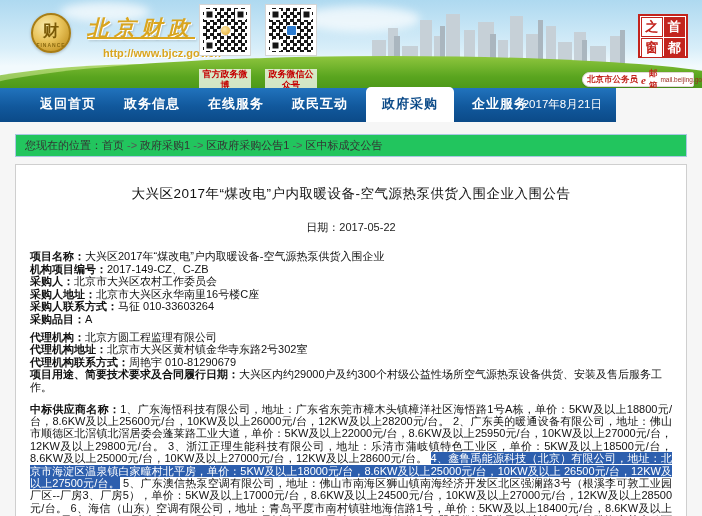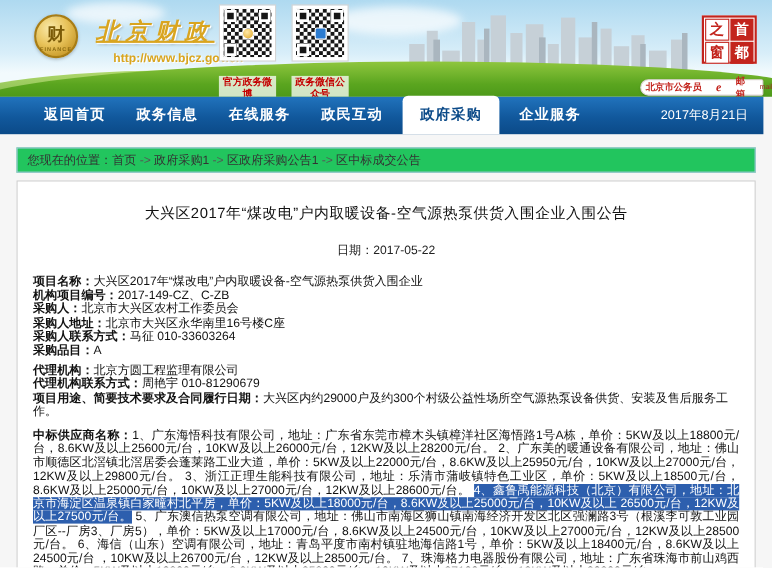--- a/index.html
+++ b/index.html
@@ -33,28 +33,28 @@
   .qr .qlabel { display:block; margin-top:14px; font-size:9px; font-weight:bold; color:#c40000; background:rgba(255,255,255,.75); line-height:11px; }
   .qr1 { left:199px; } .qr2 { left:265px; }
   .skyline { position:absolute; left:368px; top:6px; }
   .seal { position:absolute; right:14px; top:14px; width:50px; height:44px; background:#fff; border:2px solid #c3241d; padding:1px;
           display:grid; grid-template-columns:1fr 1fr; grid-template-rows:1fr 1fr; gap:1px; }
   .seal span { display:flex; align-items:center; justify-content:center; font-size:13px; font-weight:bold; font-family:"Liberation Serif",serif; }
   .seal .outl { color:#c3241d; background:#fff; border:1px solid #c3241d; }
   .seal .solid { color:#fff; background:#c3241d; }
   .seal-sub { position:absolute; right:10px; top:61px; width:58px; text-align:center; font-size:8px; font-style:italic; font-weight:bold; color:#c3241d;margin-top:12px; }
   .mailbox { position:absolute; right:8px; top:72px; width:112px; height:15px; background:#fff; border:1px solid #e0d6d6; border-radius:8px 2px 2px 8px;
-             display:flex; align-items:center; padding:0 4px; gap:13px; box-shadow:0 1px 2px rgba(0,0,0,.15); }
+             display:flex; align-items:center; padding:0 4px; gap:3px; box-shadow:0 1px 2px rgba(0,0,0,.15); }
   .mailbox .m1 { font-size:8.5px; font-weight:bold; color:#c3241d; white-space:nowrap; }
   .mailbox .me { font-size:11px; font-weight:bold; font-style:italic; color:#c3241d; font-family:"Liberation Serif",serif; }
   .mailbox .m2 { font-size:8.5px; font-weight:bold; color:#c3241d; }
   .mailbox .murl { font-size:6.5px; color:#9b2b20; white-space:nowrap; }
 
   
-  .nav { position:relative; width:694px; height:34px; background:linear-gradient(to bottom,#2173bd 0%,#11589c 55%,#0b4a88 100%); display:flex; align-items:flex-end; }
+  .nav { position:relative; width:616px; height:34px; background:linear-gradient(to bottom,#2173bd 0%,#11589c 55%,#0b4a88 100%); display:flex; align-items:flex-end; }
   .nav-items { display:flex; align-items:flex-end; height:34px; padding-left:26px; }
   .nav-item { color:#fff; font-size:13px; font-weight:bold; padding:8px 14px 9px; cursor:pointer; letter-spacing:1px; white-space:nowrap; }
   .nav-item.active { background:#fff; color:#0b4a88; border-radius:5px 5px 0 0; margin:0 4px; padding:8px 16px 9px; }
   .nav-date { position:absolute; right:14px; top:9px; color:#fff; font-size:11.5px; }
 
   
   .crumb-box { margin:12px 15px 0; height:23px; background:#22c55e; border:1px solid #a9c7e2; display:flex; align-items:center; padding:0 9px; font-size:11px; color:#333; }
   .bc-link { cursor:pointer; }
   .bc-sep { color:#555; margin:0 3px; }
 
@@ -180,20 +180,21 @@
     <div class="a-title">大兴区2017年“煤改电”户内取暖设备-空气源热泵供货入围企业入围公告</div>
     <div class="a-date"><span>日期：</span><span>2017-05-22</span></div>
     <div>
         <div class="field-row"><span class="f-label">项目名称：</span><span>大兴区2017年“煤改电”户内取暖设备-空气源热泵供货入围企业</span></div>
         <div class="field-row"><span class="f-label">机构项目编号：</span><span>2017-149-CZ、C-ZB</span></div>
         <div class="field-row"><span class="f-label">采购人：</span><span>北京市大兴区农村工作委员会</span></div>
         <div class="field-row"><span class="f-label">采购人地址：</span><span>北京市大兴区永华南里16号楼C座</span></div>
         <div class="field-row"><span class="f-label">采购人联系方式：</span><span>马征 010-33603264</span></div>
         <div class="field-row"><span class="f-label">采购品目：</span><span>A</span></div>
         <div class="field-row gap"><span class="f-label">代理机构：</span><span>北京方圆工程监理有限公司</span></div>
+        <div class="field-row"><span class="f-label">代理机构地址：</span><span>北京市大兴区黄村镇金华寺东路2号302室</span></div>
         <div class="field-row"><span class="f-label">代理机构联系方式：</span><span>周艳宇 010-81290679</span></div>
         <div class="field-row"><span class="f-label">项目用途、简要技术要求及合同履行日期：</span><span>大兴区内约29000户及约300个村级公益性场所空气源热泵设备供货、安装及售后服务工作。</span></div>
       </div>
     <div class="suppliers">
       <span class="f-label">中标供应商名称：</span><span><span>1、广东海悟科技有限公司，地址：广东省东莞市樟木头镇樟洋社区海悟路1号A栋，单价：5KW及以上18800元/台，8.6KW及以上25600元/台，10KW及以上26000元/台，12KW及以上28200元/台。  </span><span>2、广东美的暖通设备有限公司，地址：佛山市顺德区北滘镇北滘居委会蓬莱路工业大道，单价：5KW及以上22000元/台，8.6KW及以上25950元/台，10KW及以上27000元/台，12KW及以上29800元/台。  </span><span>3、浙江正理生能科技有限公司，地址：乐清市蒲岐镇特色工业区，单价：5KW及以上18500元/台，8.6KW及以上25000元/台，10KW及以上27000元/台，12KW及以上28600元/台。  </span><span class="hl">4、鑫鲁禹能源科技（北京）有限公司，地址：北京市海淀区温泉镇白家疃村北平房，单价：5KW及以上18000元/台，8.6KW及以上25000元/台，10KW及以上 26500元/台，12KW及以上27500元/台。</span><span> 5、广东澳信热泵空调有限公司，地址：佛山市南海区狮山镇南海经济开发区北区强澜路3号（根溪李可敦工业园厂区--厂房3、厂房5），单价：5KW及以上17000元/台，8.6KW及以上24500元/台，10KW及以上27000元/台，12KW及以上28500元/台。  </span><span>6、海信（山东）空调有限公司，地址：青岛平度市南村镇驻地海信路1号，单价：5KW及以上18400元/台，8.6KW及以上24500元/台 ，10KW及以上26700元/台，12KW及以上28500元/台。  </span><span>7、珠海格力电器股份有限公司，地址：广东省珠海市前山鸡西路，单价：5KW及以上19800元/台，8.6KW及以上25800元/台，10KW及以上27100元/台，12KW及以上30200元/台。  </span></span>
     </div>
   </div>
 
 </div>
 

